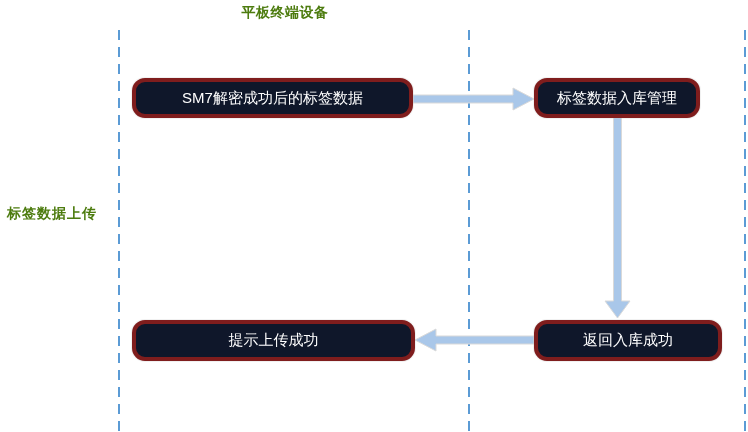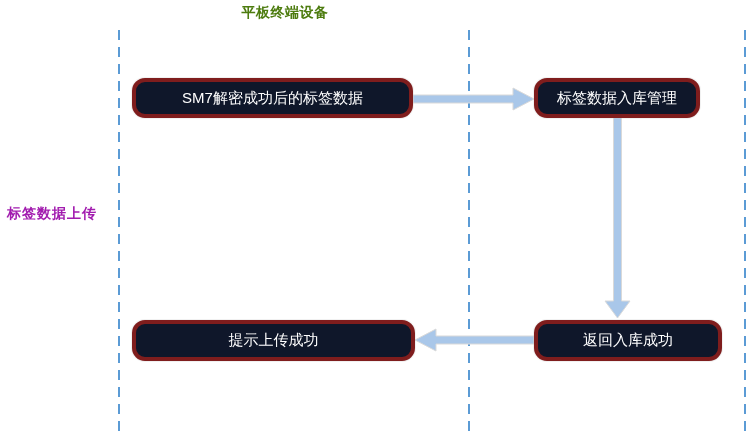--- a/index.html
+++ b/index.html
@@ -33,21 +33,21 @@
   .lane-header.left  { left: 118px; width: 334px; top: 4px; }
   .lane-header.right { left: 506px; width: 240px; top: 3px; }
   .side-label {
     position: absolute;
     left: 0px;
     top: 205px;
     width: 104px;
     text-align: center;
     font-size: 14px;
     font-weight: bold;
-    color: #a21caf;
+    color: #4d7c0f;
     letter-spacing: 1px;
     white-space: nowrap;
   }
   .node {
     position: absolute;
     background: #0f172a;
     border: 4px solid #7f1d1d;
     border-radius: 13px;
     box-sizing: border-box;
     color: #ffffff;

